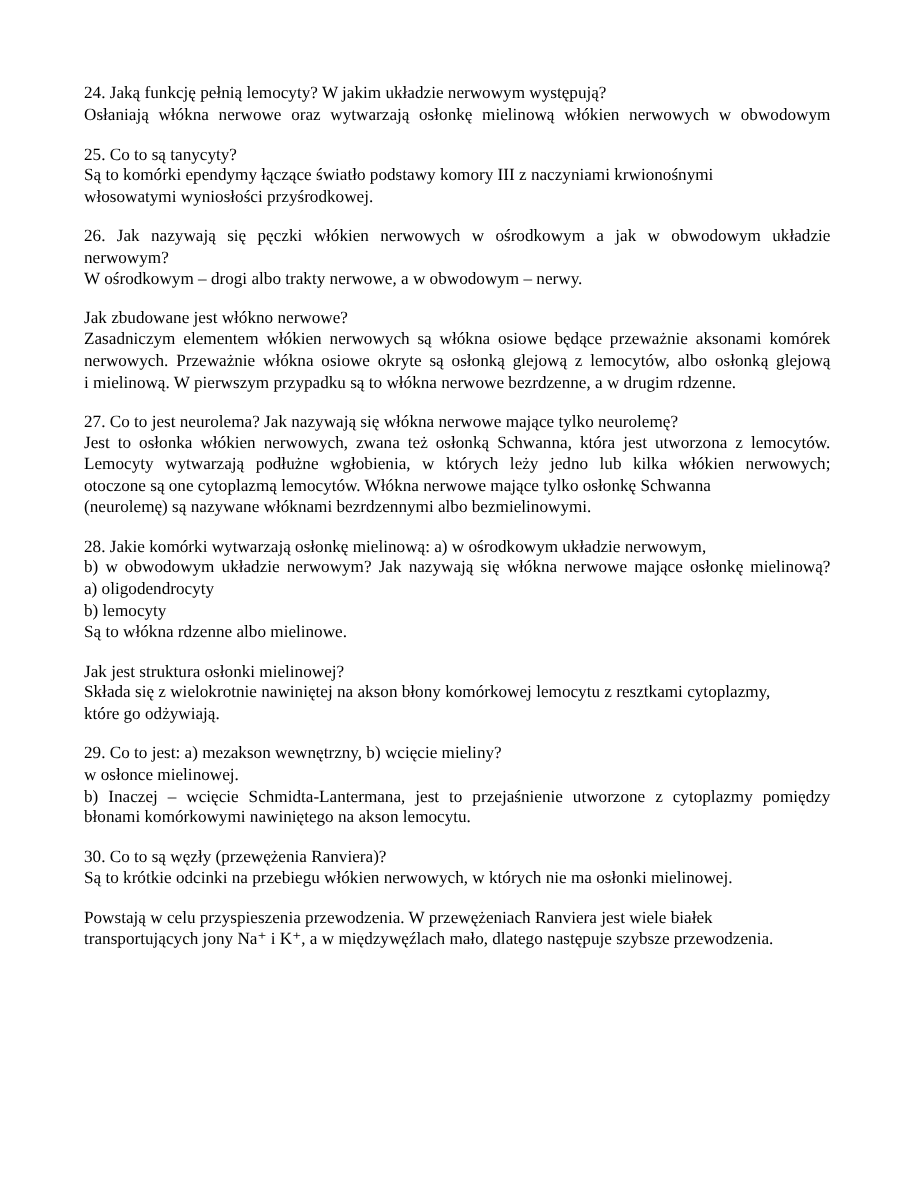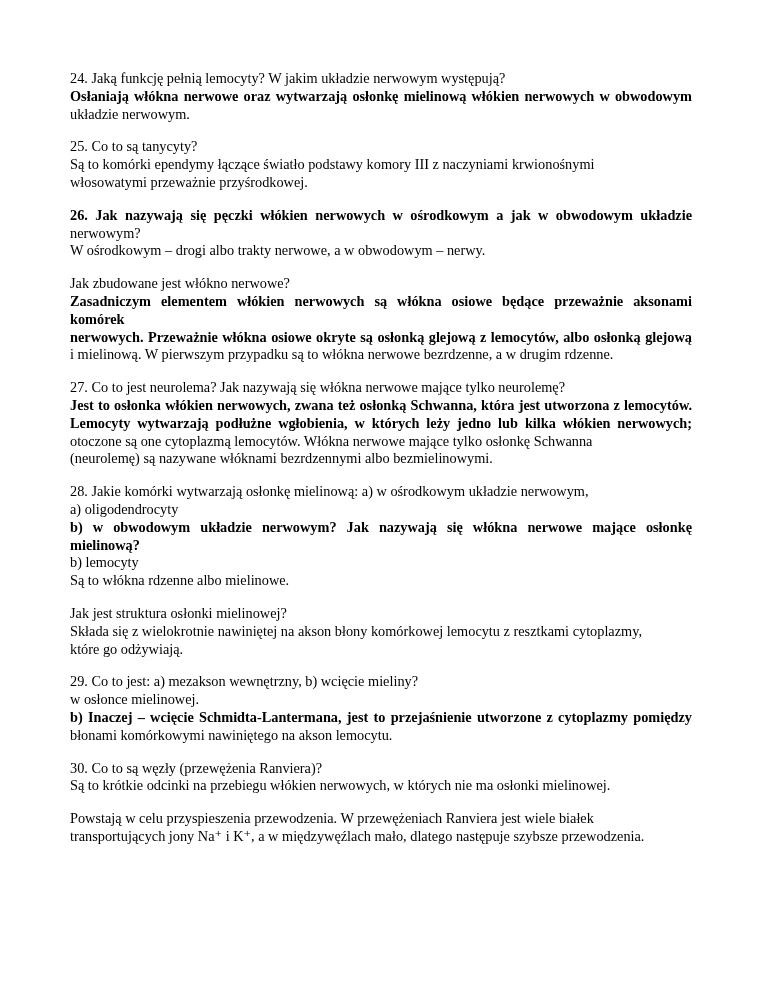--- a/index.html
+++ b/index.html
@@ -28,40 +28,38 @@
     font-family: "Liberation Serif", "DejaVu Serif", serif;
     font-size: 14.3px;
     line-height: 17.8px;
     color: #000000;
     text-align: left;
   }
   
   .line.j {
     text-align: justify;
     text-align-last: justify;
-    font-weight: bold;
   }
   .block + .block {
     margin-top: 15px;
   }
 </style>
 </head>
 <body>
 
 <div class="page">
   <div class="doc" id="doc-blocks">
       <div class="block">
         <div class="line">24. Jaką funkcję pełnią lemocyty? W jakim układzie nerwowym występują?</div>
         <div class="line j">Osłaniają włókna nerwowe oraz wytwarzają osłonkę mielinową włókien nerwowych w obwodowym</div>
-        <div class="line">układzie nerwowym.</div>
       </div>
       <div class="block">
         <div class="line">25. Co to są tanycyty?</div>
         <div class="line">Są to komórki ependymy łączące światło podstawy komory III z naczyniami krwionośnymi</div>
-        <div class="line">włosowatymi przeważnie przyśrodkowej.</div>
+        <div class="line">włosowatymi wyniosłości przyśrodkowej.</div>
       </div>
       <div class="block">
         <div class="line j">26. Jak nazywają się pęczki włókien nerwowych w ośrodkowym a jak w obwodowym układzie</div>
         <div class="line">nerwowym?</div>
         <div class="line">W ośrodkowym – drogi albo trakty nerwowe, a w obwodowym – nerwy.</div>
       </div>
       <div class="block">
         <div class="line">Jak zbudowane jest włókno nerwowe?</div>
         <div class="line j">Zasadniczym elementem włókien nerwowych są włókna osiowe będące przeważnie aksonami komórek</div>
         <div class="line j">nerwowych. Przeważnie włókna osiowe okryte są osłonką glejową z lemocytów, albo osłonką glejową</div>
@@ -69,22 +67,22 @@
       </div>
       <div class="block">
         <div class="line">27. Co to jest neurolema? Jak nazywają się włókna nerwowe mające tylko neurolemę?</div>
         <div class="line j">Jest to osłonka włókien nerwowych, zwana też osłonką Schwanna, która jest utworzona z lemocytów.</div>
         <div class="line j">Lemocyty wytwarzają podłużne wgłobienia, w których leży jedno lub kilka włókien nerwowych;</div>
         <div class="line">otoczone są one cytoplazmą lemocytów. Włókna nerwowe mające tylko osłonkę Schwanna</div>
         <div class="line">(neurolemę) są nazywane włóknami bezrdzennymi albo bezmielinowymi.</div>
       </div>
       <div class="block">
         <div class="line">28. Jakie komórki wytwarzają osłonkę mielinową: a) w ośrodkowym układzie nerwowym,</div>
+        <div class="line j">b) w obwodowym układzie nerwowym? Jak nazywają się włókna nerwowe mające osłonkę mielinową?</div>
         <div class="line">a) oligodendrocyty</div>
-        <div class="line j">b) w obwodowym układzie nerwowym? Jak nazywają się włókna nerwowe mające osłonkę mielinową?</div>
         <div class="line">b) lemocyty</div>
         <div class="line">Są to włókna rdzenne albo mielinowe.</div>
       </div>
       <div class="block">
         <div class="line">Jak jest struktura osłonki mielinowej?</div>
         <div class="line">Składa się z wielokrotnie nawiniętej na akson błony komórkowej lemocytu z resztkami cytoplazmy,</div>
         <div class="line">które go odżywiają.</div>
       </div>
       <div class="block">
         <div class="line">29. Co to jest: a) mezakson wewnętrzny, b) wcięcie mieliny?</div>

